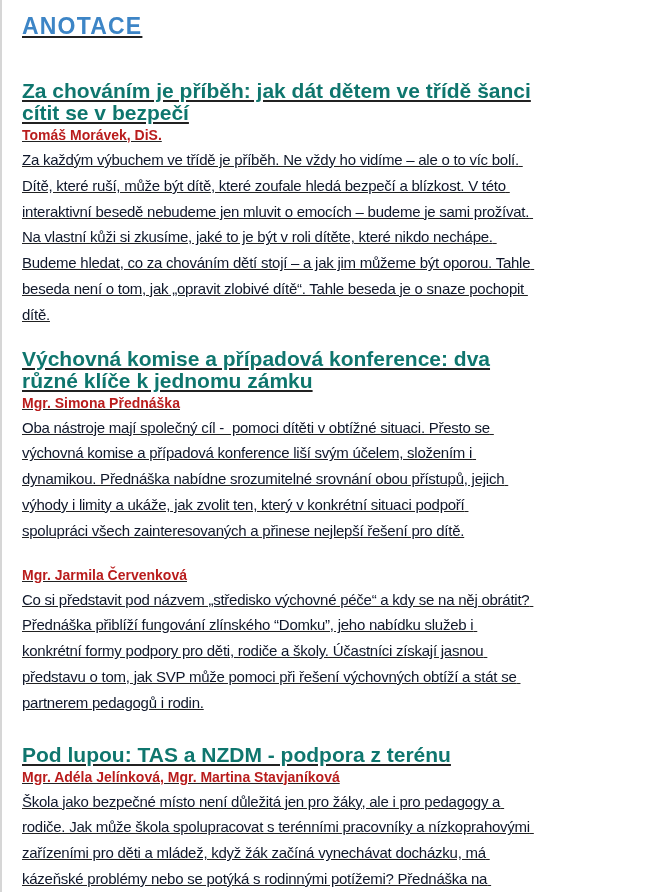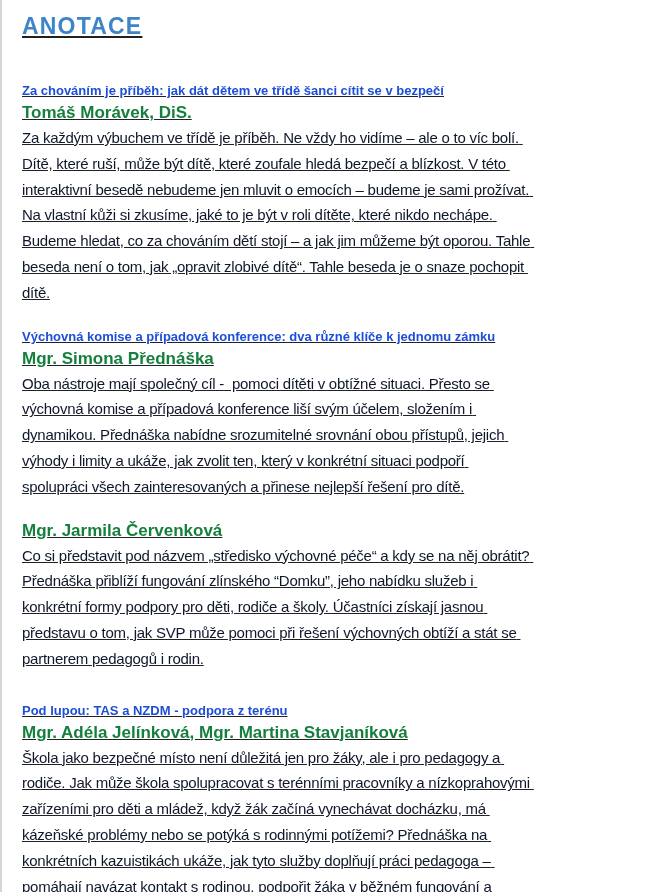--- a/index.html
+++ b/index.html
@@ -35,30 +35,30 @@
     letter-spacing: 1.2px;
     color: #3d85c6;
     line-height: 28px;
     margin: 0 0 40px 0;
   }
   .annotation-section { margin: 0; }
   .annotation-section.gap-a { margin-top: 20px; }
   .annotation-section.gap-b { margin-top: 20px; }
   .annotation-section.gap-c { margin-top: 28px; }
   .section-title {
-    font-size: 13px;
+    font-size: 21px;
     font-weight: 700;
-    color: #1d4ed8;
+    color: #0f766e;
     line-height: 22px;
     margin: 0;
   }
   .speaker {
-    font-size: 17px;
+    font-size: 14px;
     font-weight: 700;
-    color: #15803d;
+    color: #b91c1c;
     line-height: 22px;
     margin: 0;
   }
   .body-text {
     font-size: 15px;
     line-height: 25.8px;
     letter-spacing: -0.25px;
     color: #0f172a;
     margin: 1px 0 0 0;
     white-space: pre-wrap;

